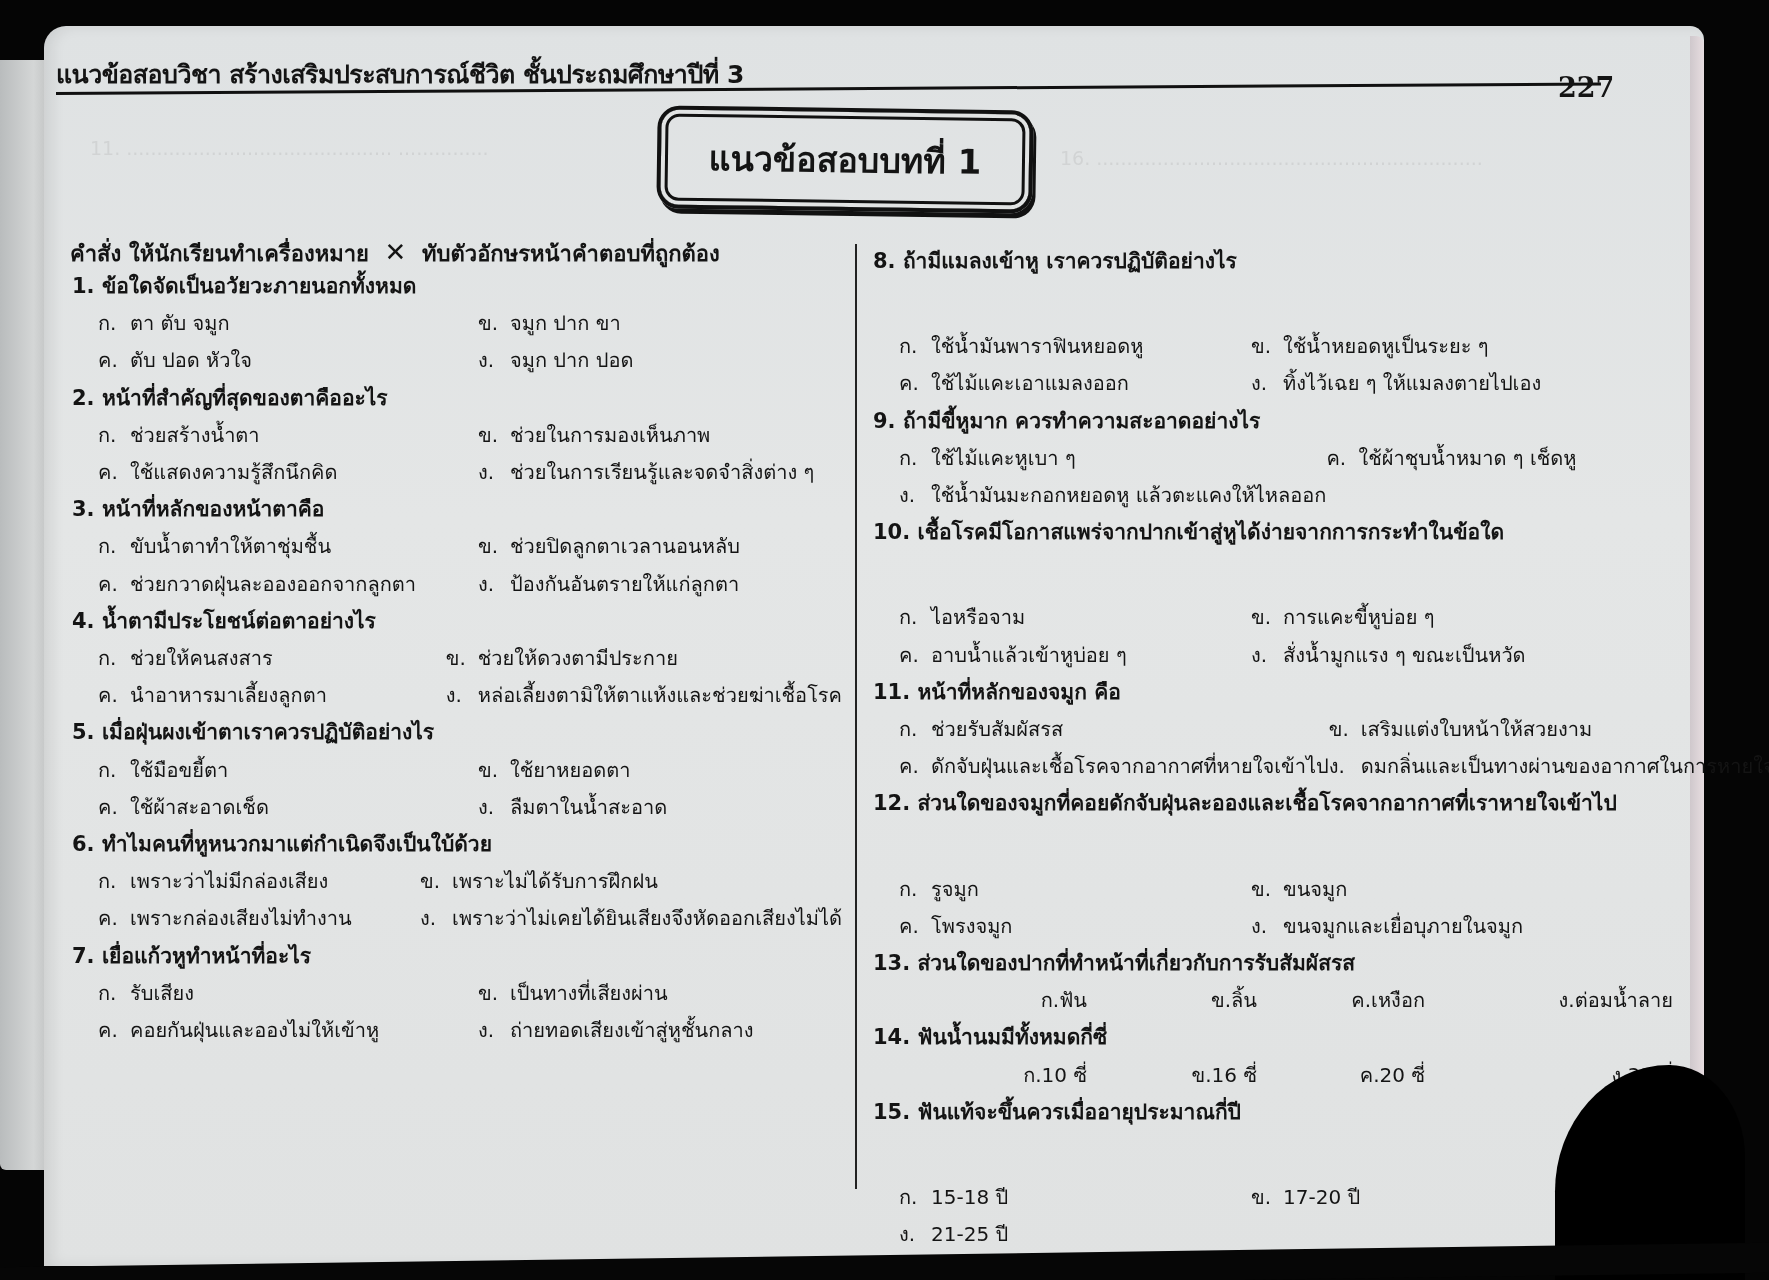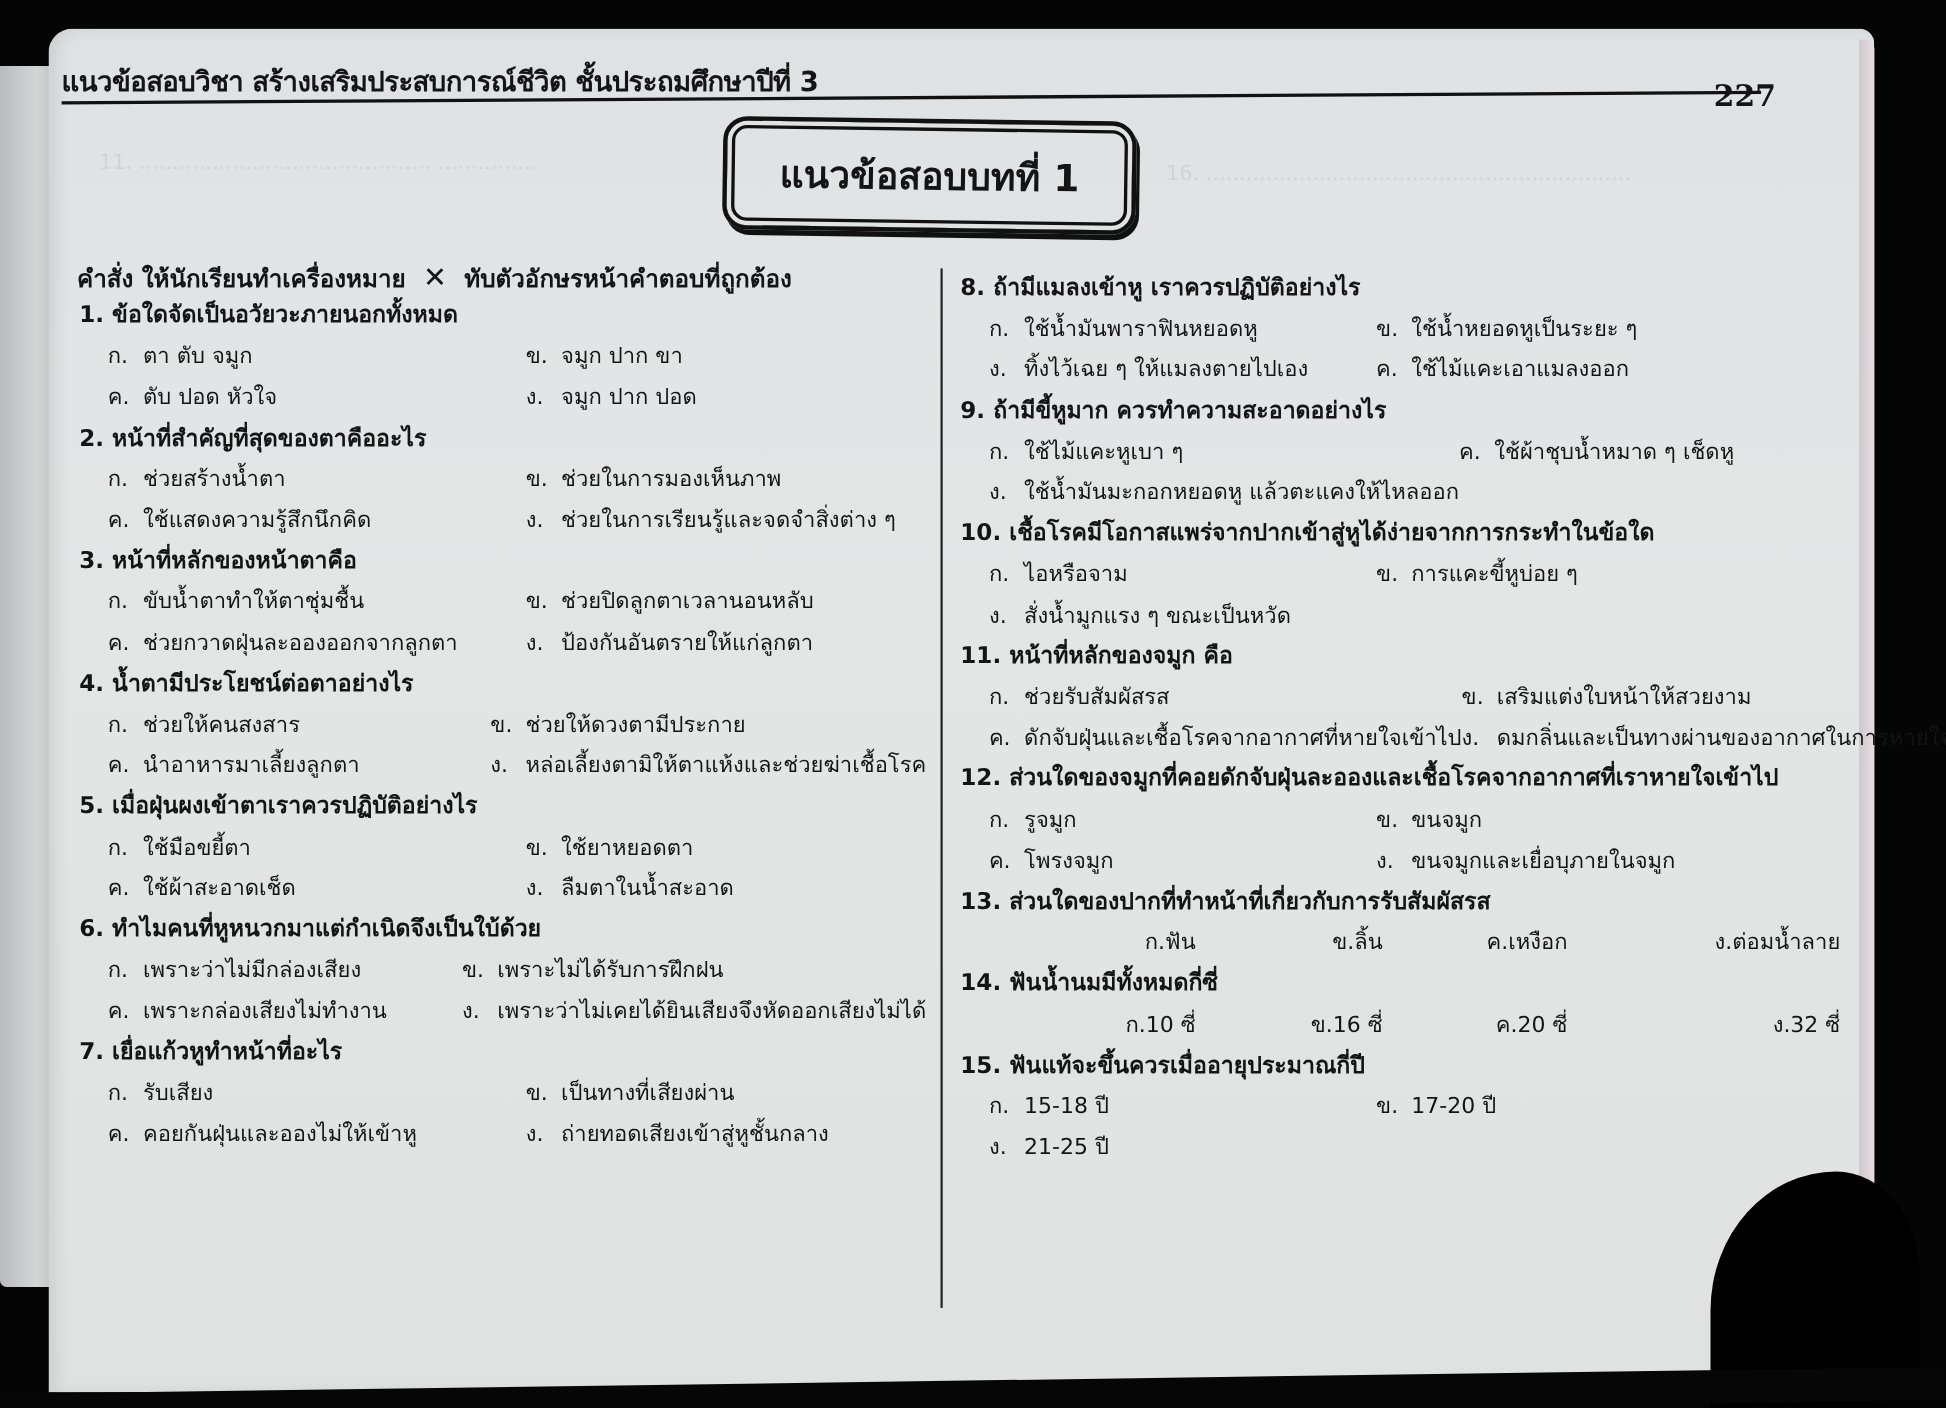--- a/index.html
+++ b/index.html
@@ -65,21 +65,21 @@
     position:absolute; font-size:20px; line-height:37.2px;
   }
   .col.left { left:72px; top:268px; width:770px; }
   .col.right { left:873px; top:243px; width:800px; }
   .divider {
     position:absolute; left:855px; top:244px; width:2px; height:945px; background:#222;
   }
   .q-stem { font-weight:bold; font-size:21px; white-space:nowrap; }
   .opts { display:grid; padding-left:26px; }
   .opts.two { grid-template-columns: 380px 1fr; }
-  .right .opts.two { grid-template-columns: 352px 1fr; }
+  .right .opts.two { grid-template-columns: 352px 1fr; margin-top: 48px; }
   .opts.one { grid-template-columns: 1fr 1fr; }
   .opts.four { grid-template-columns: 188px 170px 168px 1fr; }
   .right .opts.four { grid-template-columns: 188px 170px 168px 1fr; text-align: right; }
   .opt { white-space:nowrap; }
   .opt .letter { display:inline-block; width:32px; }
   .ghost {
     position:absolute; color:rgba(80,80,80,0.10); font-size:19px; line-height:36px;
     pointer-events:none; white-space:nowrap;
   }
 </style>
@@ -173,37 +173,38 @@
         <div class="opt"><span class="letter">ง.</span><span>ถ่ายทอดเสียงเข้าสู่หูชั้นกลาง</span></div>
       </div>
     </div>
   </div>
 <div class="col right" id="col-right">
     <div>
       <div class="q-stem">8. ถ้ามีแมลงเข้าหู เราควรปฏิบัติอย่างไร</div>
       <div class="opts two">
         <div class="opt"><span class="letter">ก.</span><span>ใช้น้ำมันพาราฟินหยอดหู</span></div>
         <div class="opt"><span class="letter">ข.</span><span>ใช้น้ำหยอดหูเป็นระยะ ๆ</span></div>
+        <div class="opt"><span class="letter">ค.</span><span>ใช้ไม้แคะเอาแมลงออก</span></div>
         <div class="opt"><span class="letter">ง.</span><span>ทิ้งไว้เฉย ๆ ให้แมลงตายไปเอง</span></div>
-        <div class="opt"><span class="letter">ค.</span><span>ใช้ไม้แคะเอาแมลงออก</span></div>
       </div>
     </div>
     <div>
       <div class="q-stem">9. ถ้ามีขี้หูมาก ควรทำความสะอาดอย่างไร</div>
       <div class="opts one">
         <div class="opt"><span class="letter">ก.</span><span>ใช้ไม้แคะหูเบา ๆ</span></div>
         <div class="opt"><span class="letter">ค.</span><span>ใช้ผ้าชุบน้ำหมาด ๆ เช็ดหู</span></div>
         <div class="opt"><span class="letter">ง.</span><span>ใช้น้ำมันมะกอกหยอดหู แล้วตะแคงให้ไหลออก</span></div>
       </div>
     </div>
     <div>
       <div class="q-stem">10. เชื้อโรคมีโอกาสแพร่จากปากเข้าสู่หูได้ง่ายจากการกระทำในข้อใด</div>
       <div class="opts two">
         <div class="opt"><span class="letter">ก.</span><span>ไอหรือจาม</span></div>
         <div class="opt"><span class="letter">ข.</span><span>การแคะขี้หูบ่อย ๆ</span></div>
+        <div class="opt"><span class="letter">ค.</span><span>อาบน้ำแล้วเข้าหูบ่อย ๆ</span></div>
         <div class="opt"><span class="letter">ง.</span><span>สั่งน้ำมูกแรง ๆ ขณะเป็นหวัด</span></div>
       </div>
     </div>
     <div>
       <div class="q-stem">11. หน้าที่หลักของจมูก คือ</div>
       <div class="opts one">
         <div class="opt"><span class="letter">ก.</span><span>ช่วยรับสัมผัสรส</span></div>
         <div class="opt"><span class="letter">ข.</span><span>เสริมแต่งใบหน้าให้สวยงาม</span></div>
         <div class="opt"><span class="letter">ค.</span><span>ดักจับฝุ่นและเชื้อโรคจากอากาศที่หายใจเข้าไป</span></div>
         <div class="opt"><span class="letter">ง.</span><span>ดมกลิ่นและเป็นทางผ่านของอากาศในการหายใจ</span></div>

